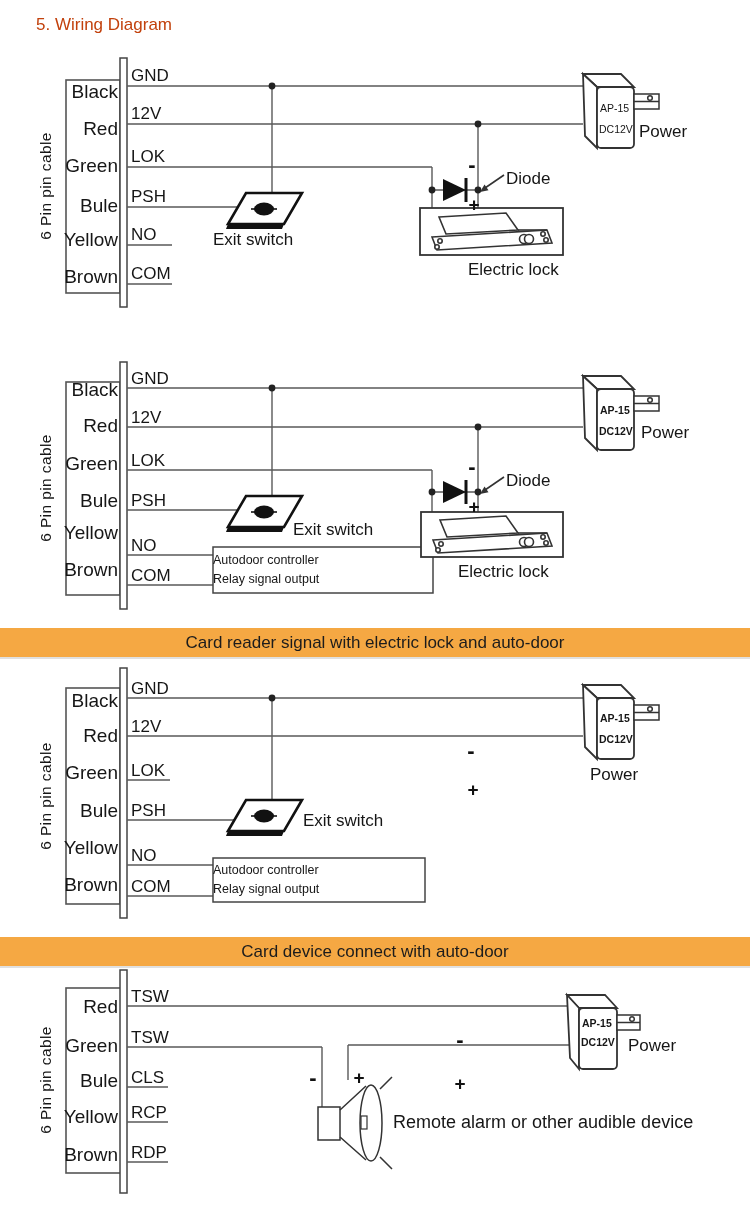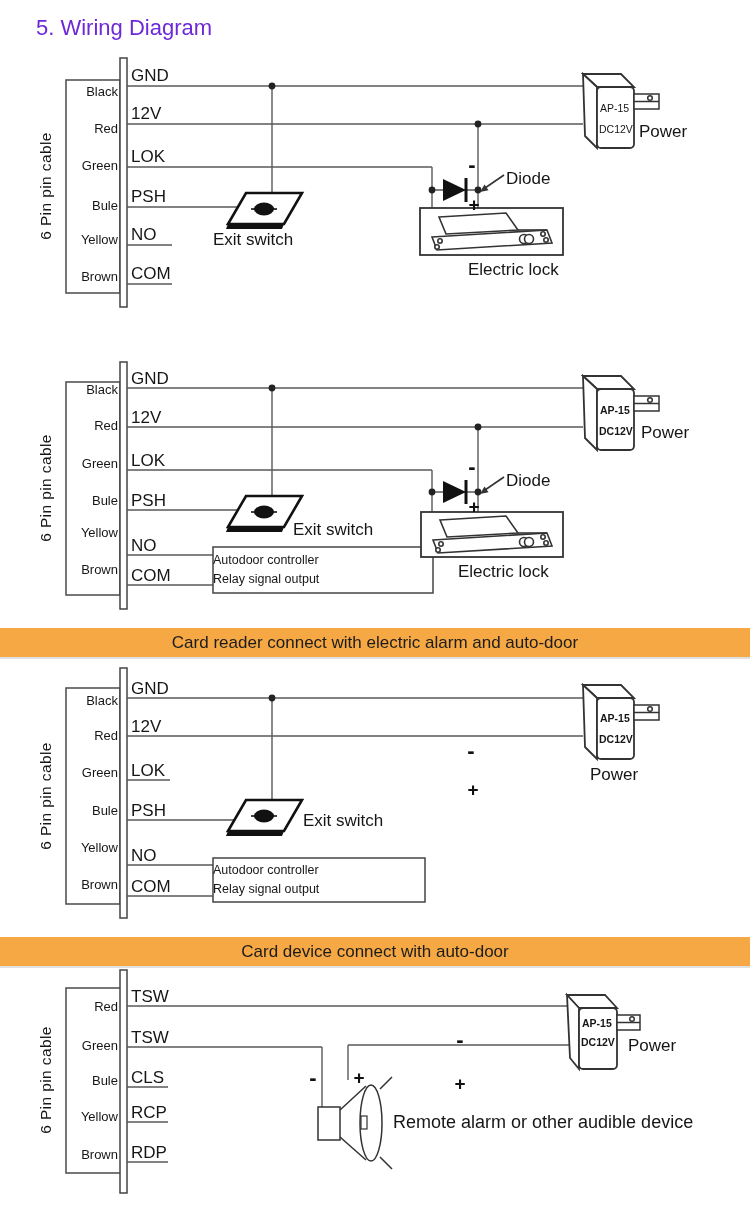--- a/index.html
+++ b/index.html
@@ -1,22 +1,22 @@
 <!DOCTYPE html>
 <html><head>
 <meta charset="utf-8">
 <style>
   html,body{margin:0;padding:0;background:#fff;}
   .page{position:relative;width:750px;height:1220px;background:#fff;overflow:hidden;
         font-family:"Liberation Sans",sans-serif;}
   .art{position:absolute;left:0;top:0;}
   .t{position:absolute;white-space:nowrap;color:#161616;}
-  .title{font-size:22px;color:#6d28d9;}
+  .title{font-size:17px;color:#c2410c;}
   .sig{font-size:17px;line-height:20px;left:131px;}
-  .wc{font-size:13px;line-height:18px;width:58px;text-align:right;left:60px;}
+  .wc{font-size:19px;line-height:18px;width:58px;text-align:right;left:60px;}
   .cable{font-size:15.5px;letter-spacing:.4px;transform:translate(-50%,-50%) rotate(-90deg);}
   .comp{font-size:17px;}
   .alarm{font-size:18px;text-align:center;}
   .ctrl{font-size:12.5px;line-height:15px;white-space:nowrap;}
   .pm{font-size:10.5px;line-height:12px;}
   .b{font-weight:700;}
   .pol{position:absolute;transform:translate(-50%,-50%);color:#111;}
   .pol-minus{font-size:22px;font-weight:700;}
   .pol-plus{font-size:19px;font-weight:600;}
   .banner{position:absolute;left:0;width:750px;height:29px;background:#F5A843;
@@ -163,21 +163,21 @@
         <rect x="38" y="7" width="23" height="15" stroke-width="1.5"></rect>
         <path d="M38 14.5H61" stroke-width="1.5"></path>
         <circle cx="53" cy="11" r="2.3" stroke-width="1.5"></circle>
       </g>
     </g>
   </svg>
 
   <div class="t title" style="left:36px;top:15px;">5. Wiring Diagram</div>
 
   <div class="banner" style="top:628px;">
-    <span>Card reader connect with electric alarm and auto-door</span>
+    <span>Card reader signal with electric lock and auto-door</span>
   </div>
   <div class="banner" style="top:937px;">
     <span>Card device connect with auto-door</span>
   </div>
 
   <div class="t cable" style="left:46px;top:186px;">6 Pin pin cable</div>
   <div class="t wc" style="top:83px;">Black</div>
   <div class="t wc" style="top:120px;">Red</div>
   <div class="t wc" style="top:157px;">Green</div>
   <div class="t wc" style="top:197px;">Bule</div>

